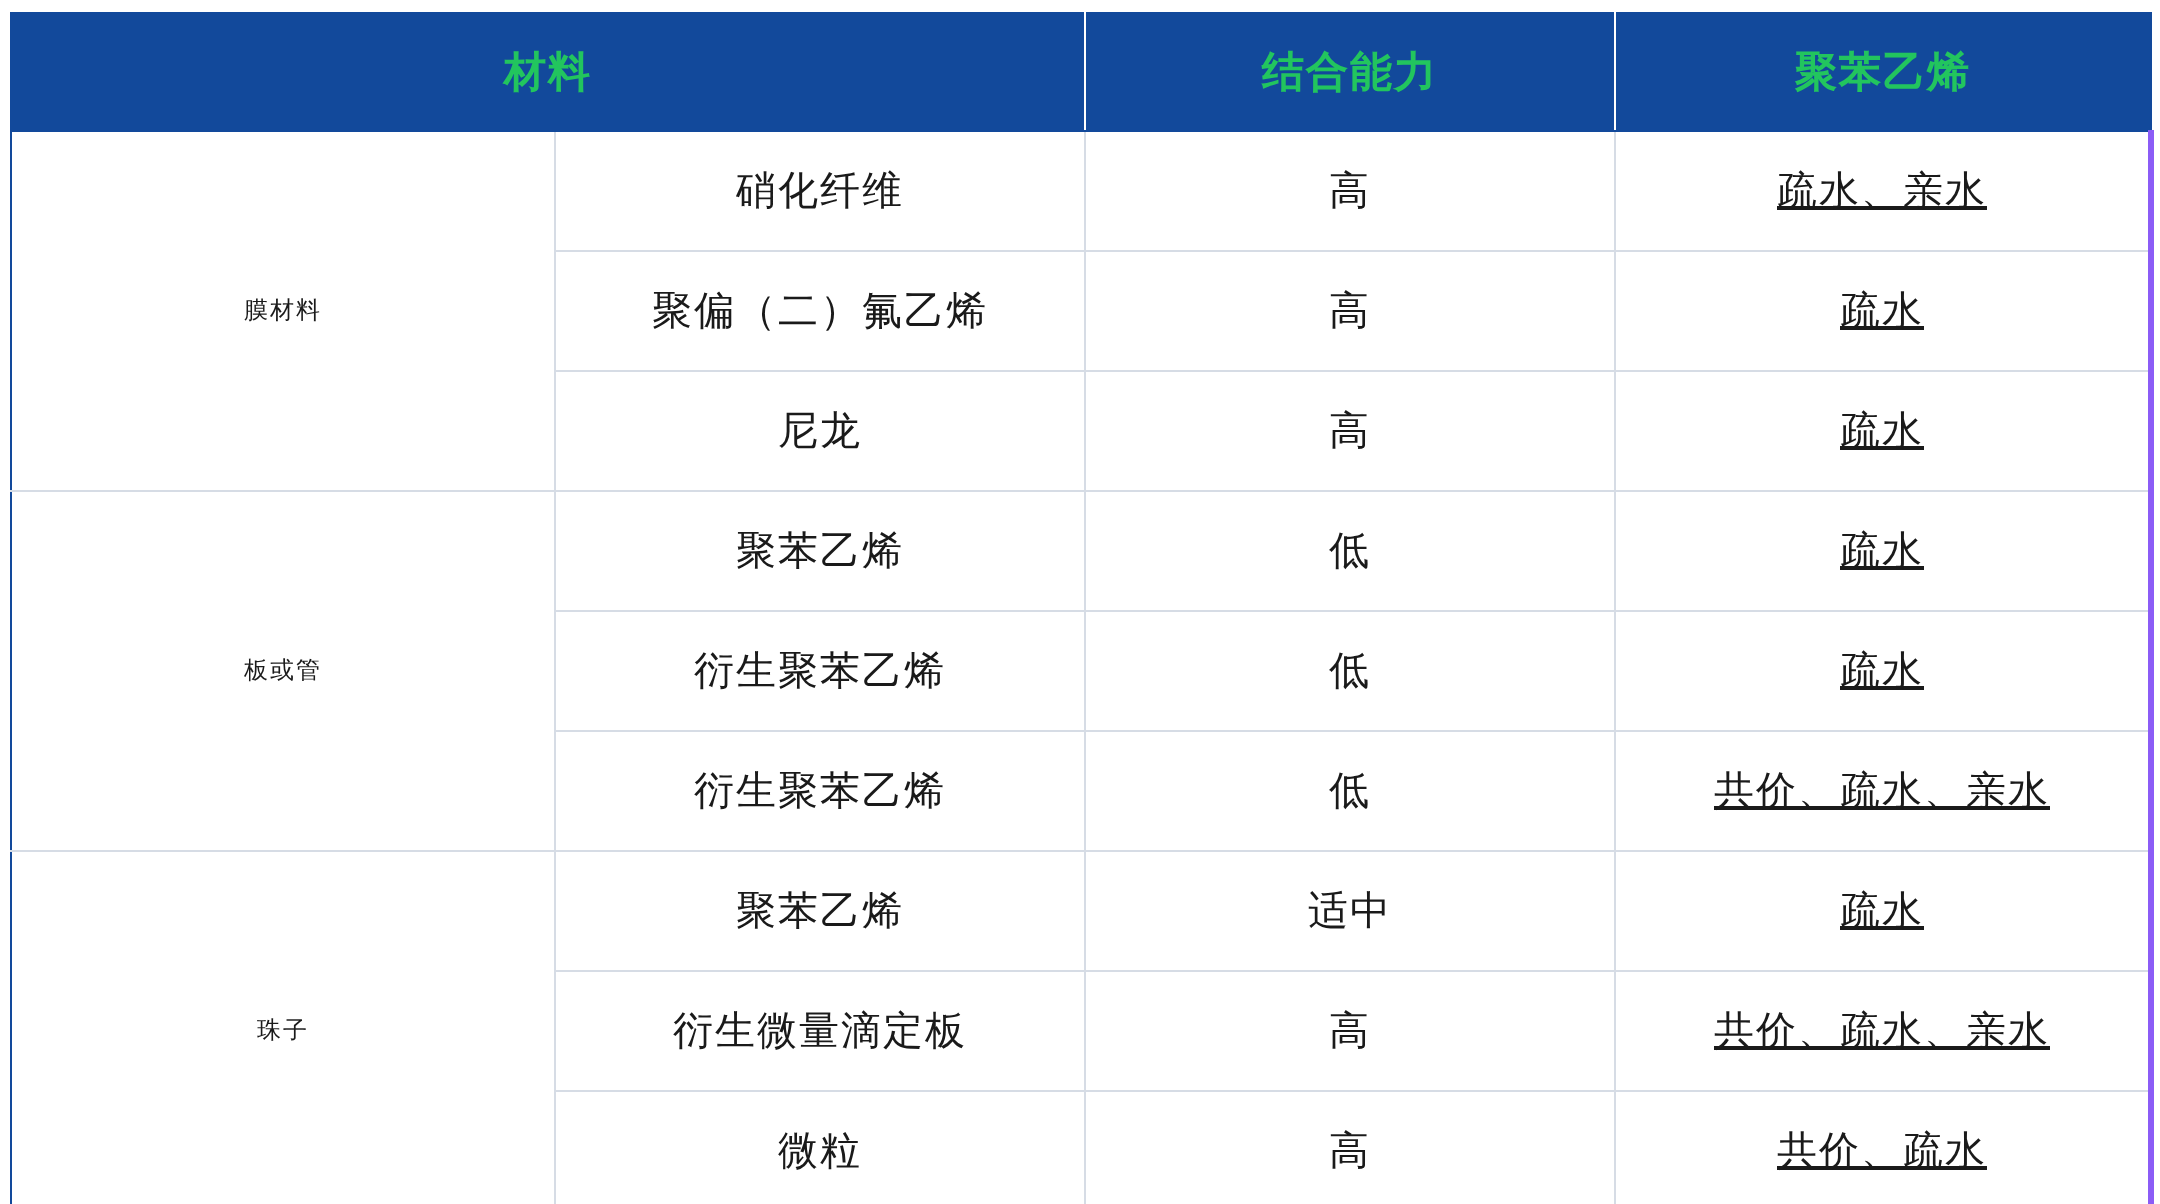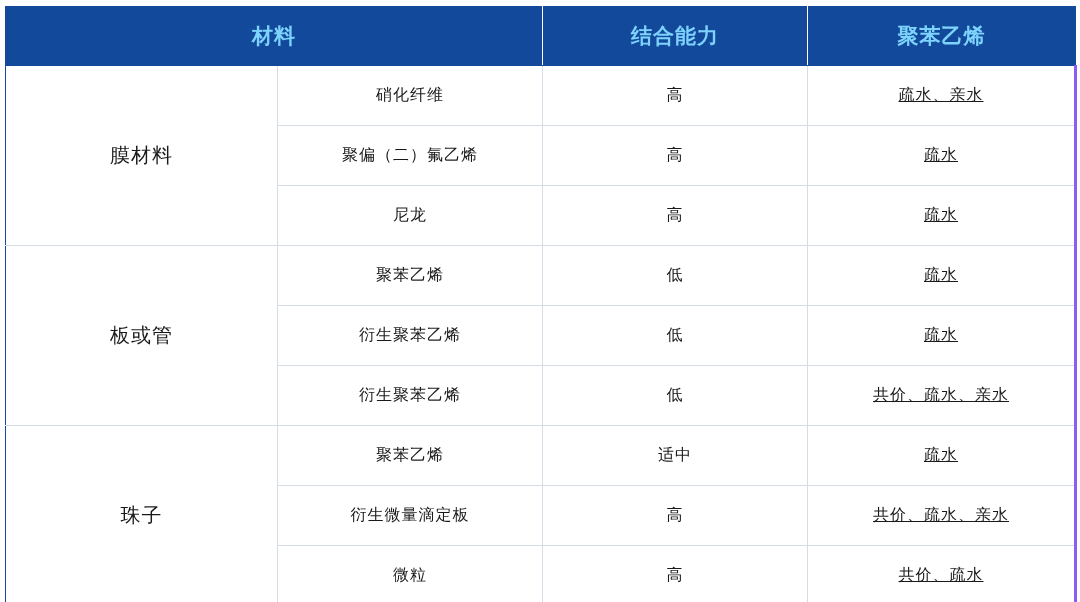--- a/index.html
+++ b/index.html
@@ -25,55 +25,55 @@
     margin: 6px 0 0 5px;
     table-layout: fixed;
   }
   table.materials-table col.col-group { width: 272px; }
   table.materials-table col.col-name  { width: 265px; }
   table.materials-table col.col-bind  { width: 265px; }
   table.materials-table col.col-type  { width: 268px; }
 
   thead th {
     background: #12499b;
-    color: #7dd3fc;
+    color: #22c55e;
     font-size: 21px;
     font-weight: bold;
     height: 56px;
     text-align: center;
     vertical-align: middle;
     border: 1px solid #12499b;
     letter-spacing: 1px;
   }
   thead th.th-material {
     border-right: 1px solid #ffffff;
   }
   thead th.th-binding {
     border-right: 1px solid #ffffff;
     margin-left: 36px;
   }
 
   tbody td {
     height: 57px;
-    font-size: 16px;
+    font-size: 20px;
     text-align: center;
     vertical-align: middle;
     border: 1px solid #d6dce5;
     background: #ffffff;
     letter-spacing: 1px;
   }
   tbody tr.section-start td {
     border-top: 1px solid #12499b;
   }
   tbody tr:last-child td {
     border-bottom: 1px solid #12499b;
   }
   tbody td.group-cell {
     border-left: 1px solid #12499b;
-    font-size: 20px;
+    font-size: 12px;
   }
   tbody td.type-cell {
     border-right: 3px solid #8b5cf6;
     text-decoration: underline;
   }
 </style>
 </head>
 <body>
 
 <div class="table-wrap">

